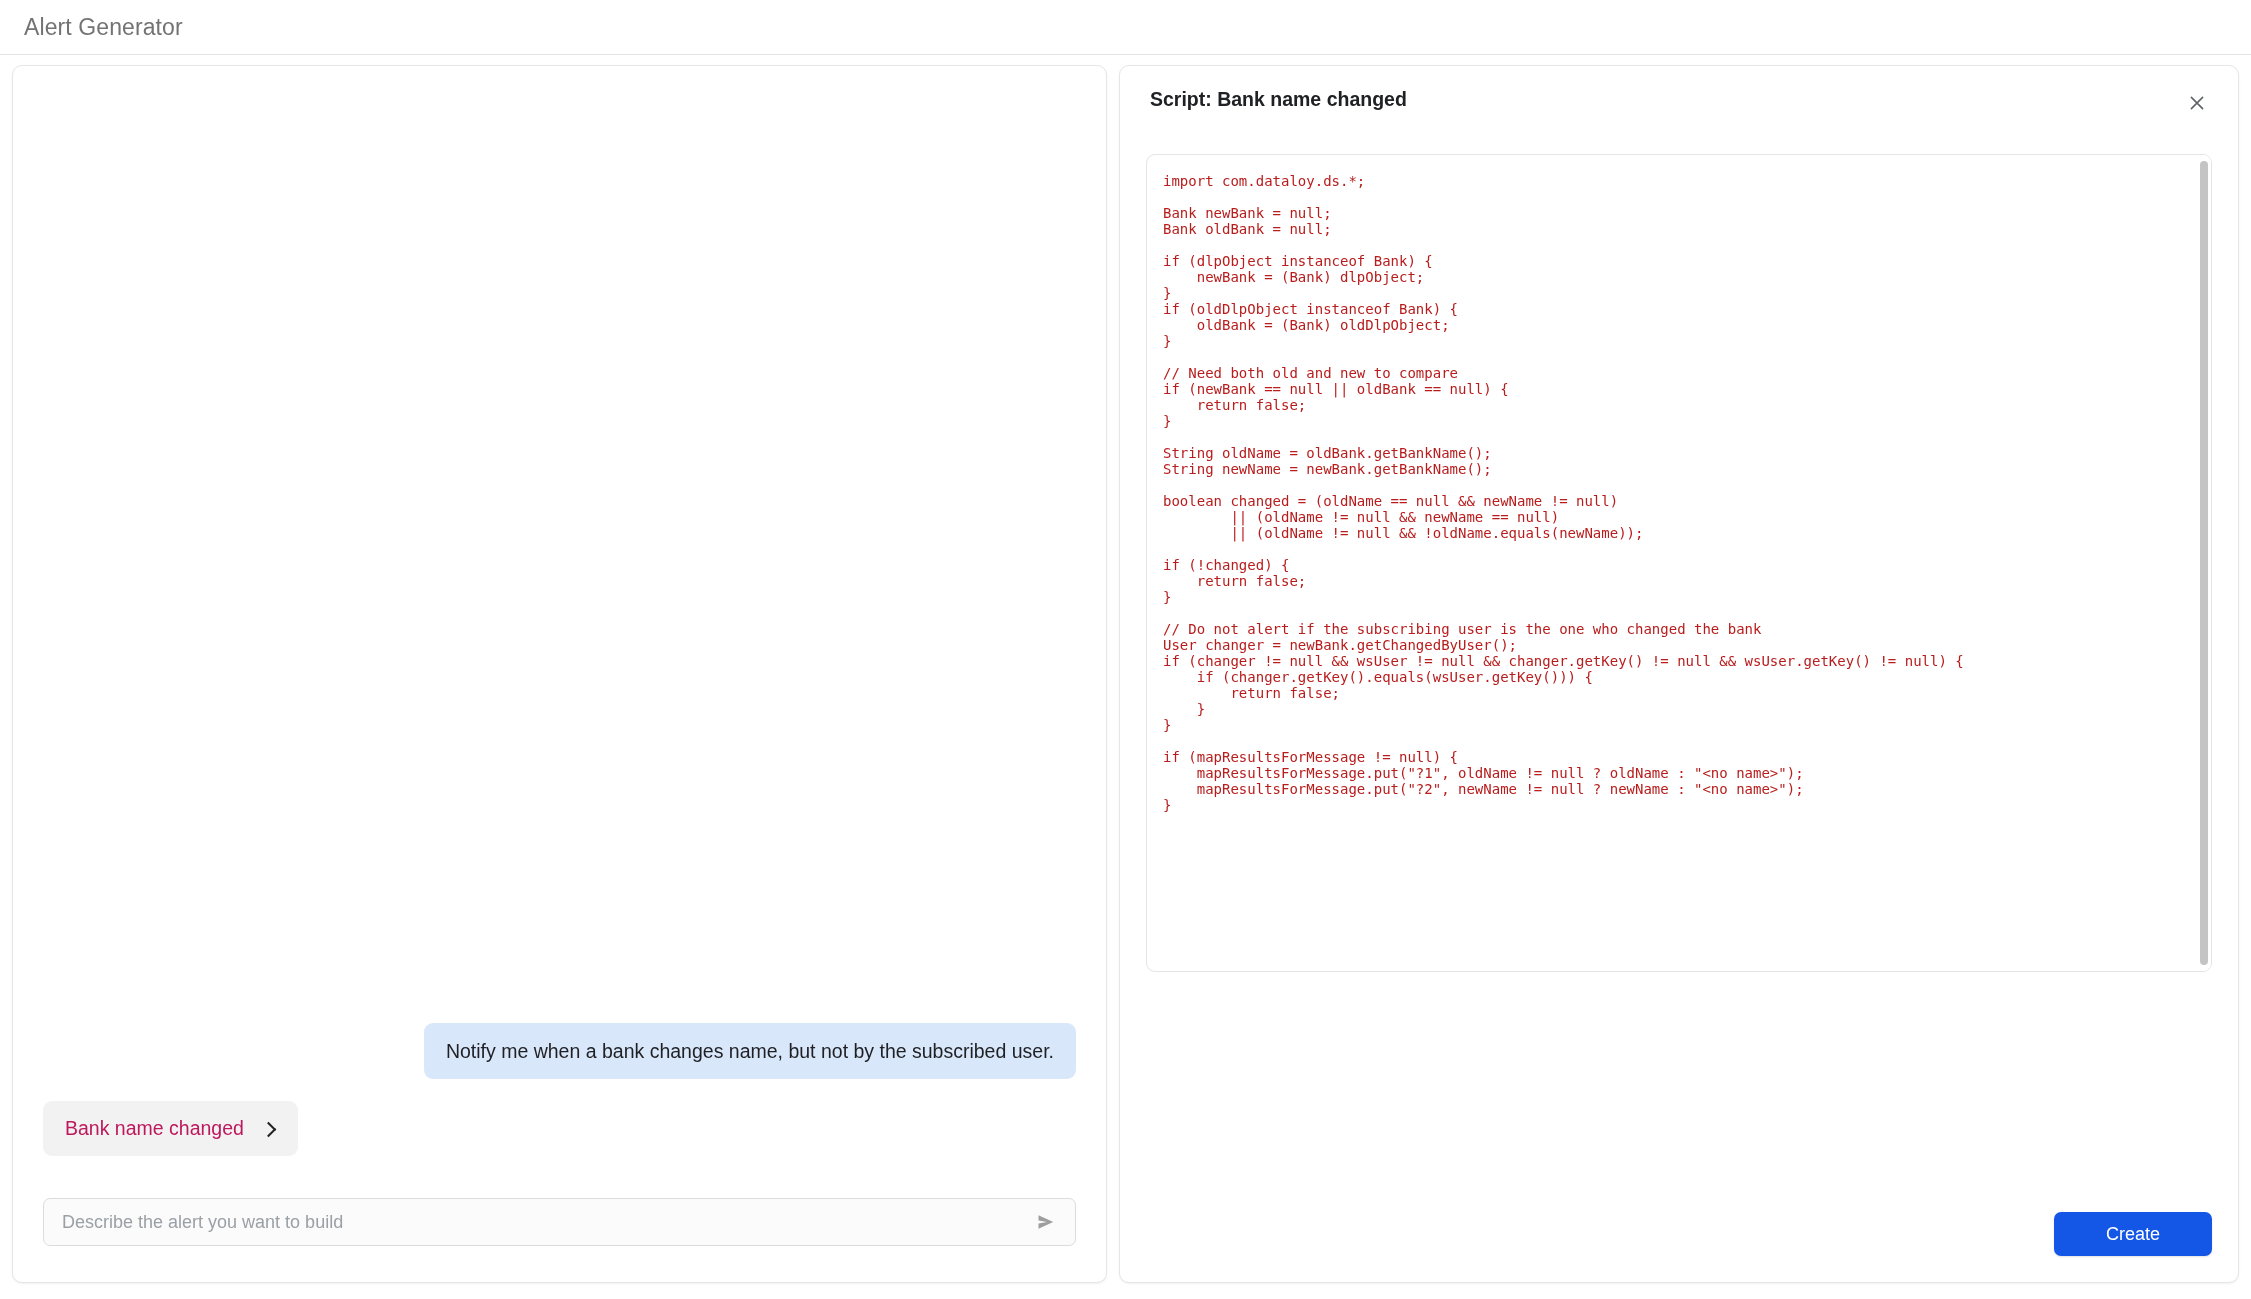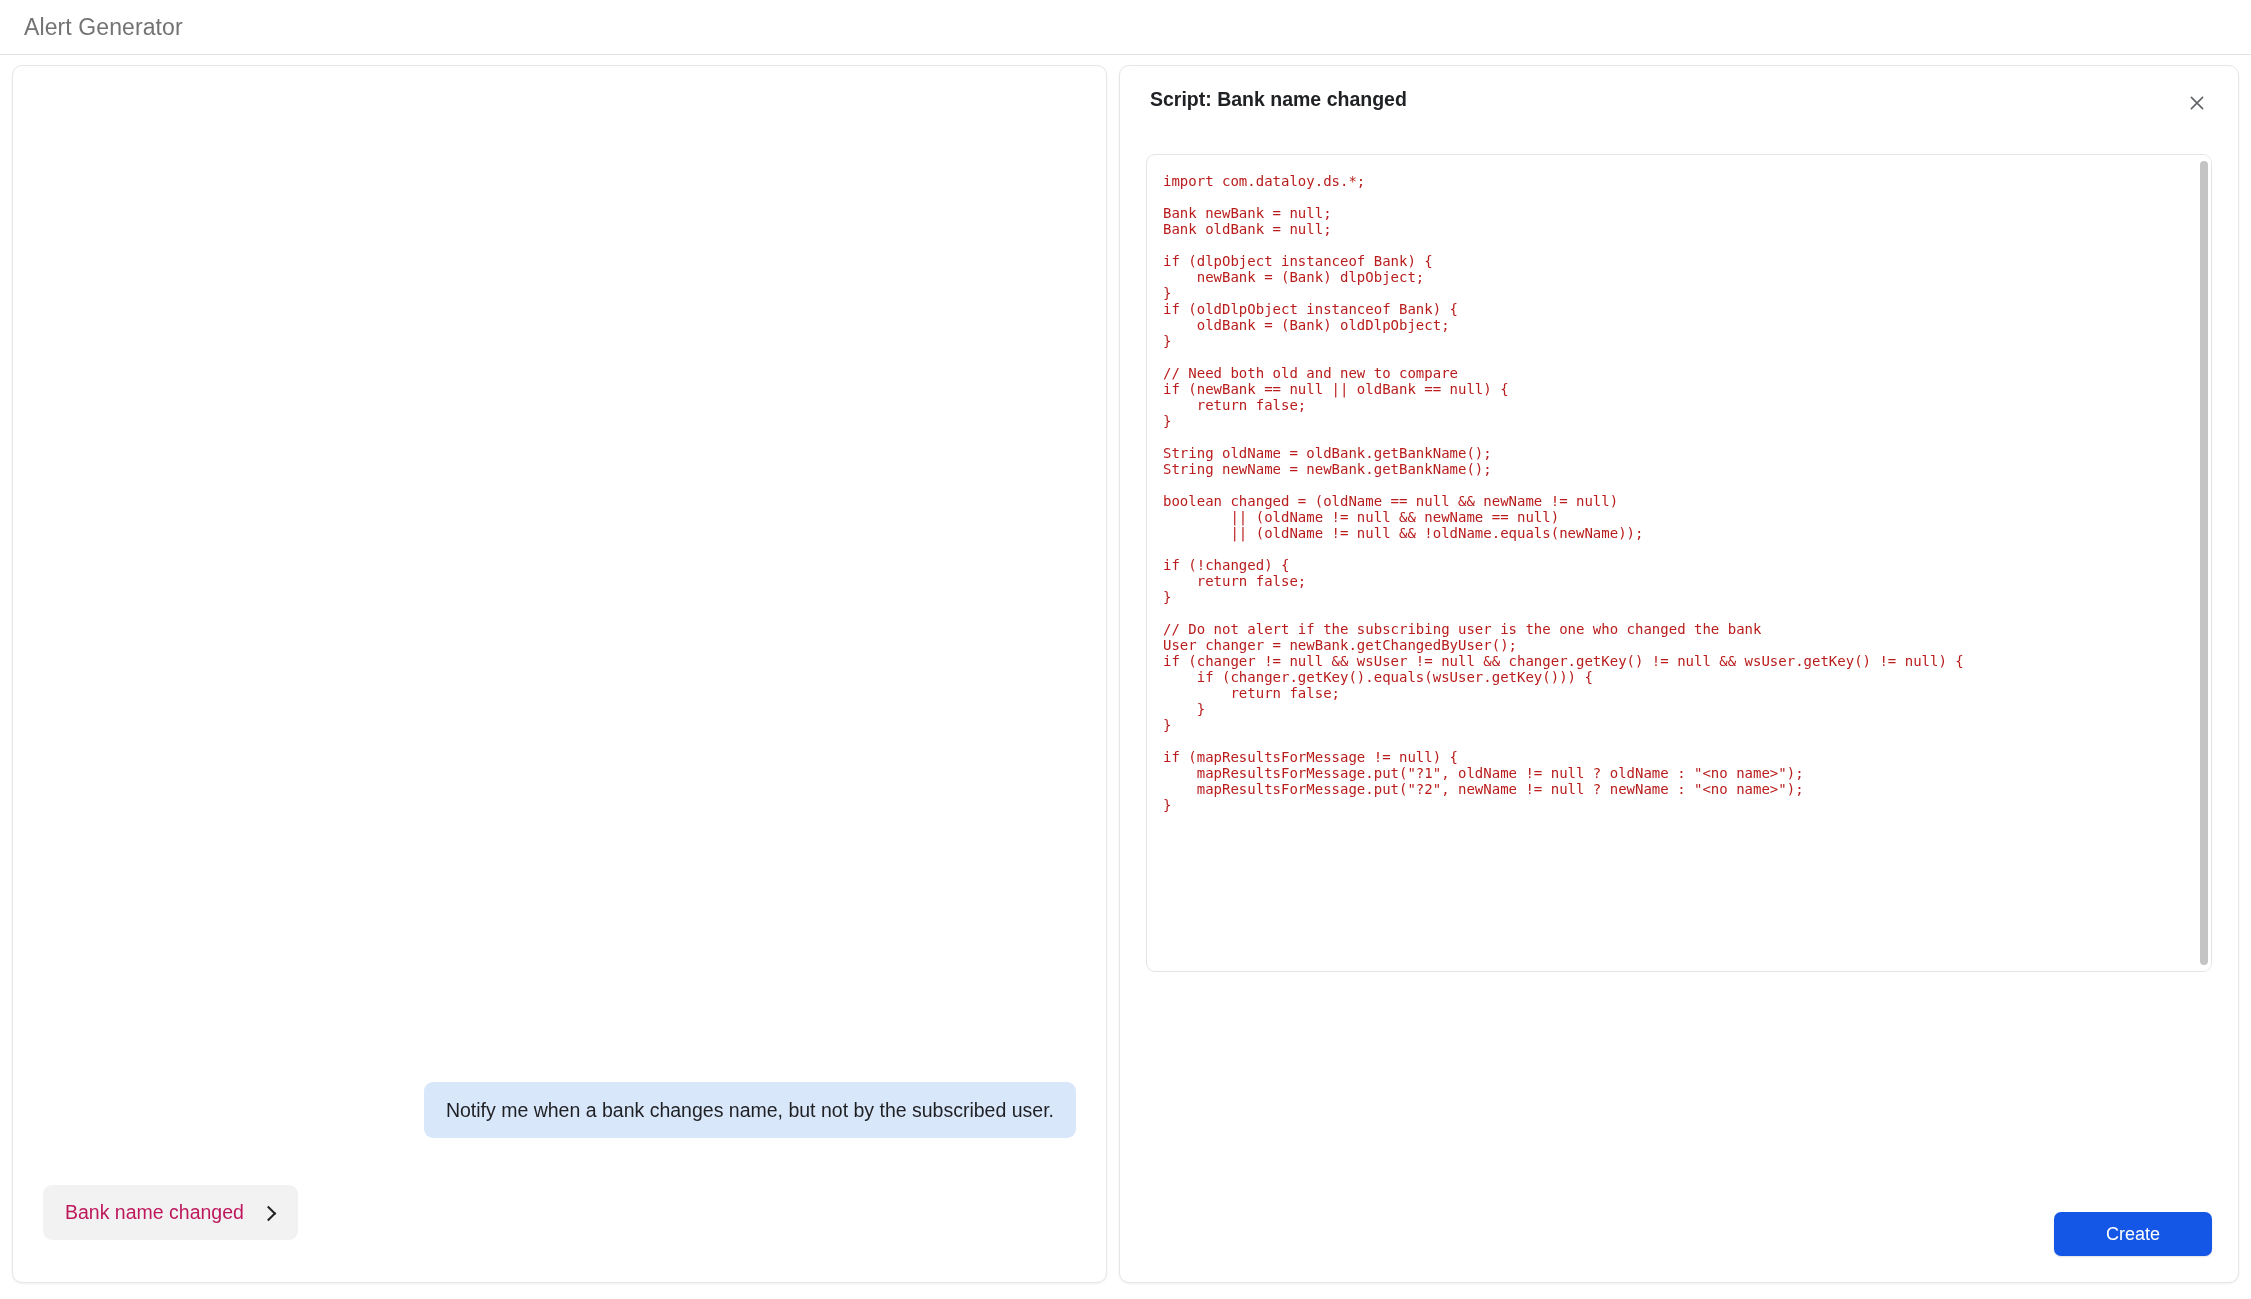--- a/index.html
+++ b/index.html
@@ -59,21 +59,21 @@
     padding: 0 30px 36px 30px;
   }
   .chat-scroll {
     flex: 1 1 auto;
     min-height: 0;
   }
   .chat-messages {
     display: flex;
     flex-direction: column;
     align-items: flex-end;
-    gap: 35px;
+    gap: 10px;
     padding-bottom: 6px;
   }
   .msg-user {
     background: #d9e7fb;
     color: #1f2023;
     font-size: 19.5px;
     line-height: 1.45;
     border-radius: 9px;
     padding: 14px 22px;
     max-width: 820px;
@@ -254,20 +254,28 @@
       <div class="msg-user">Notify me when a bank changes name, but not by the subscribed user.</div>
 
       <div class="chip-row">
         <button class="script-chip">
           <span>Bank name changed</span>
           <span class="chip-chevron"></span>
         </button>
       </div>
     </div>
 
+    <div class="composer">
+      <input class="composer-input" type="text" placeholder="Describe the alert you want to build" style="">
+      <span class="send-icon">
+        <svg width="20" height="20" viewBox="0 0 20 20" aria-hidden="true">
+          <path d="M2.5 3.2 L17.2 10 L2.5 16.8 L2.5 11.6 L11 10 L2.5 8.4 Z" fill="#9e9e9e"></path>
+        </svg>
+      </span>
+    </div>
   </div>
 
   <div class="card script-panel">
 
     <div class="script-head">
       <div class="script-title">Script: Bank name changed</div>
       <button class="close-btn">
         <svg width="18" height="18" viewBox="0 0 18 18" aria-hidden="true">
           <path d="M3.4 3.4 L14.6 14.6 M14.6 3.4 L3.4 14.6" stroke="#5f6368" stroke-width="1.6" stroke-linecap="round"></path>
         </svg>

